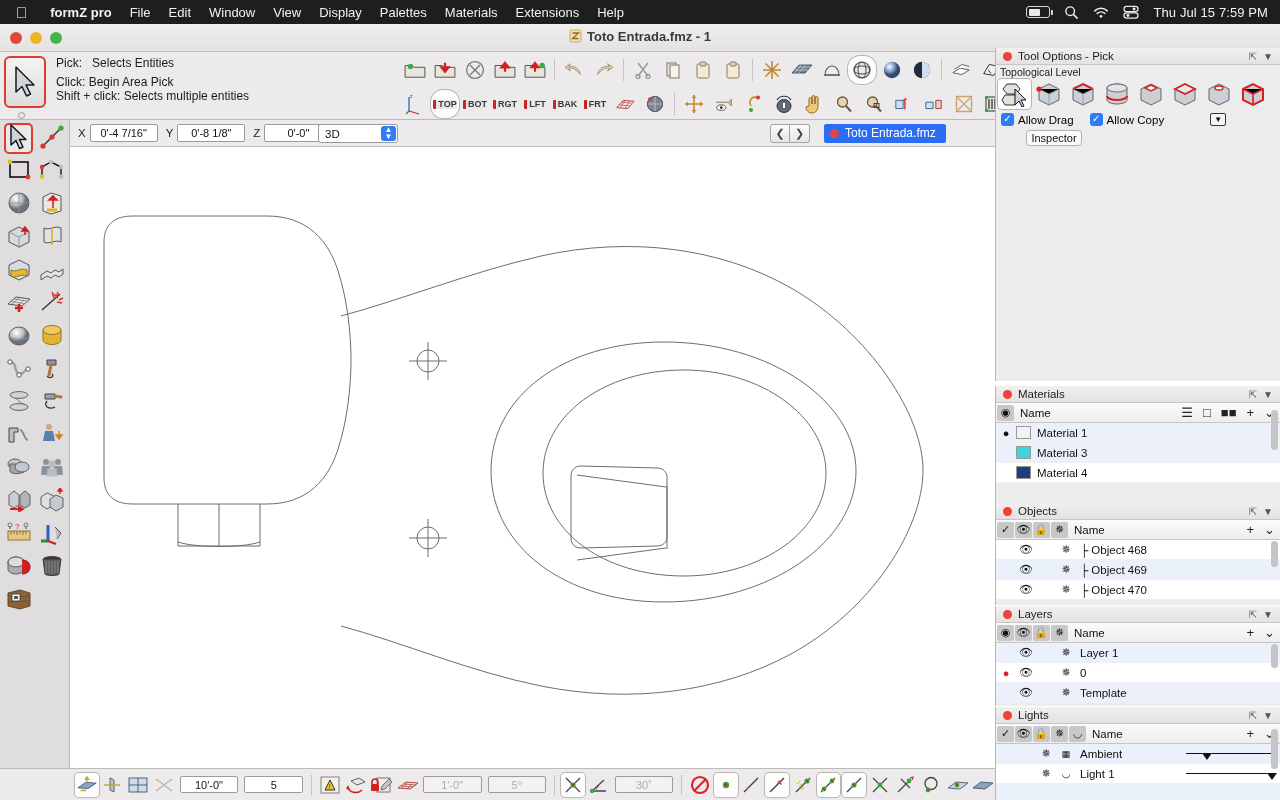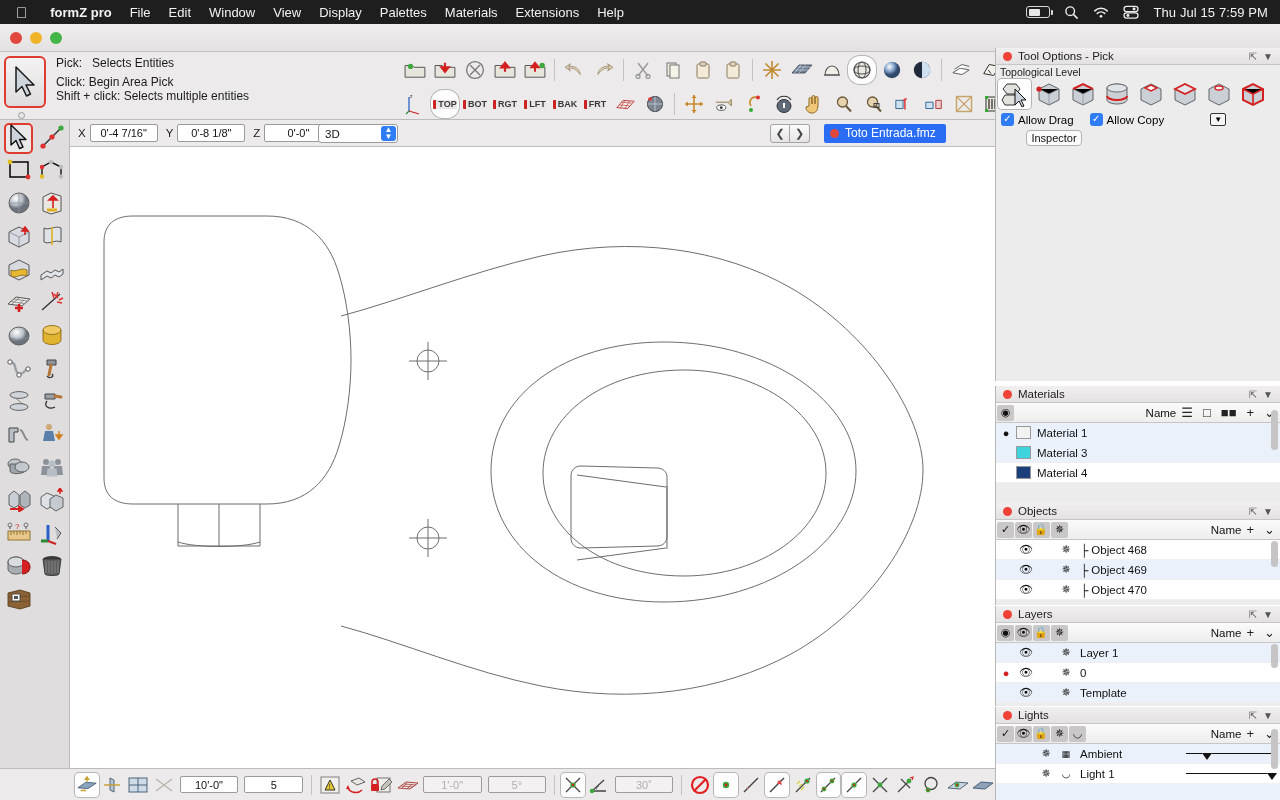--- a/index.html
+++ b/index.html
@@ -219,21 +219,21 @@
   .lhead {
     height: 20px; background: linear-gradient(#fbfbfb,#ededed);
     border-bottom: 1px solid #c8c5c5; display: flex; align-items: center;
     font-size: 11.5px; color: #111;
   }
   .lhead .hic {
     width: 17px; height: 16px; display: flex; align-items: center; justify-content: center;
     font-size: 11px; margin-left: 1px; border-radius: 2px;
   }
   .lhead .hic.dk { background: #c9c7c7; }
-  .lhead .hname { flex: 1; padding-left: 18px; text-align: right; }
+  .lhead .hname { flex: 1; padding-left: 6px; }
   .lhead .hbtn { font-size: 13px; padding: 0 5px; color: #222; }
   .lrow {
     height: 20px; display: flex; align-items: center;
     font-size: 11.5px; color: #111; border-bottom: 1px solid #f0eeee;
     background: #fff;
   }
   .lrow.alt { background: #eaf1fb; }
   .lrow .c {
     width: 20px; text-align: center; font-size: 11px; flex: 0 0 20px;
   }
@@ -301,20 +301,28 @@
       <span class="clock">Thu Jul 15  7:59 PM</span>
     </span>
   </div>
 
   <div class="winbar">
     <div class="traffic">
       <span class="tl r"></span>
       <span class="tl y"></span>
       <span class="tl g"></span>
     </div>
+    <div class="wintitle">
+      <span class="ficon">
+        <svg width="13" height="14" viewBox="0 0 13 14">
+          <rect x="1" y="1" width="11" height="12" rx="1.5" fill="#f2e0b8" stroke="#c8ac70" stroke-width="1"></rect>
+          <path d="M3.5 4h6l-6 5.5h6" fill="none" stroke="#8c6d2a" stroke-width="1.3"></path>
+        </svg>
+      </span><span>Toto Entrada.fmz - 1</span>
+    </div>
   </div>
 
   <div class="strip">
 
     <div class="hintbox">
       <svg width="26" height="34" viewBox="0 0 26 34">
         <path d="M4 2 L4 27 L10 21.5 L14.5 31 L18.5 29 L14 20 L22 20 Z" fill="#cfd5dd" stroke="#1a1a1a" stroke-width="1.5" stroke-linejoin="round"></path>
       </svg>
     </div>
     <div class="tinydot"></div>

